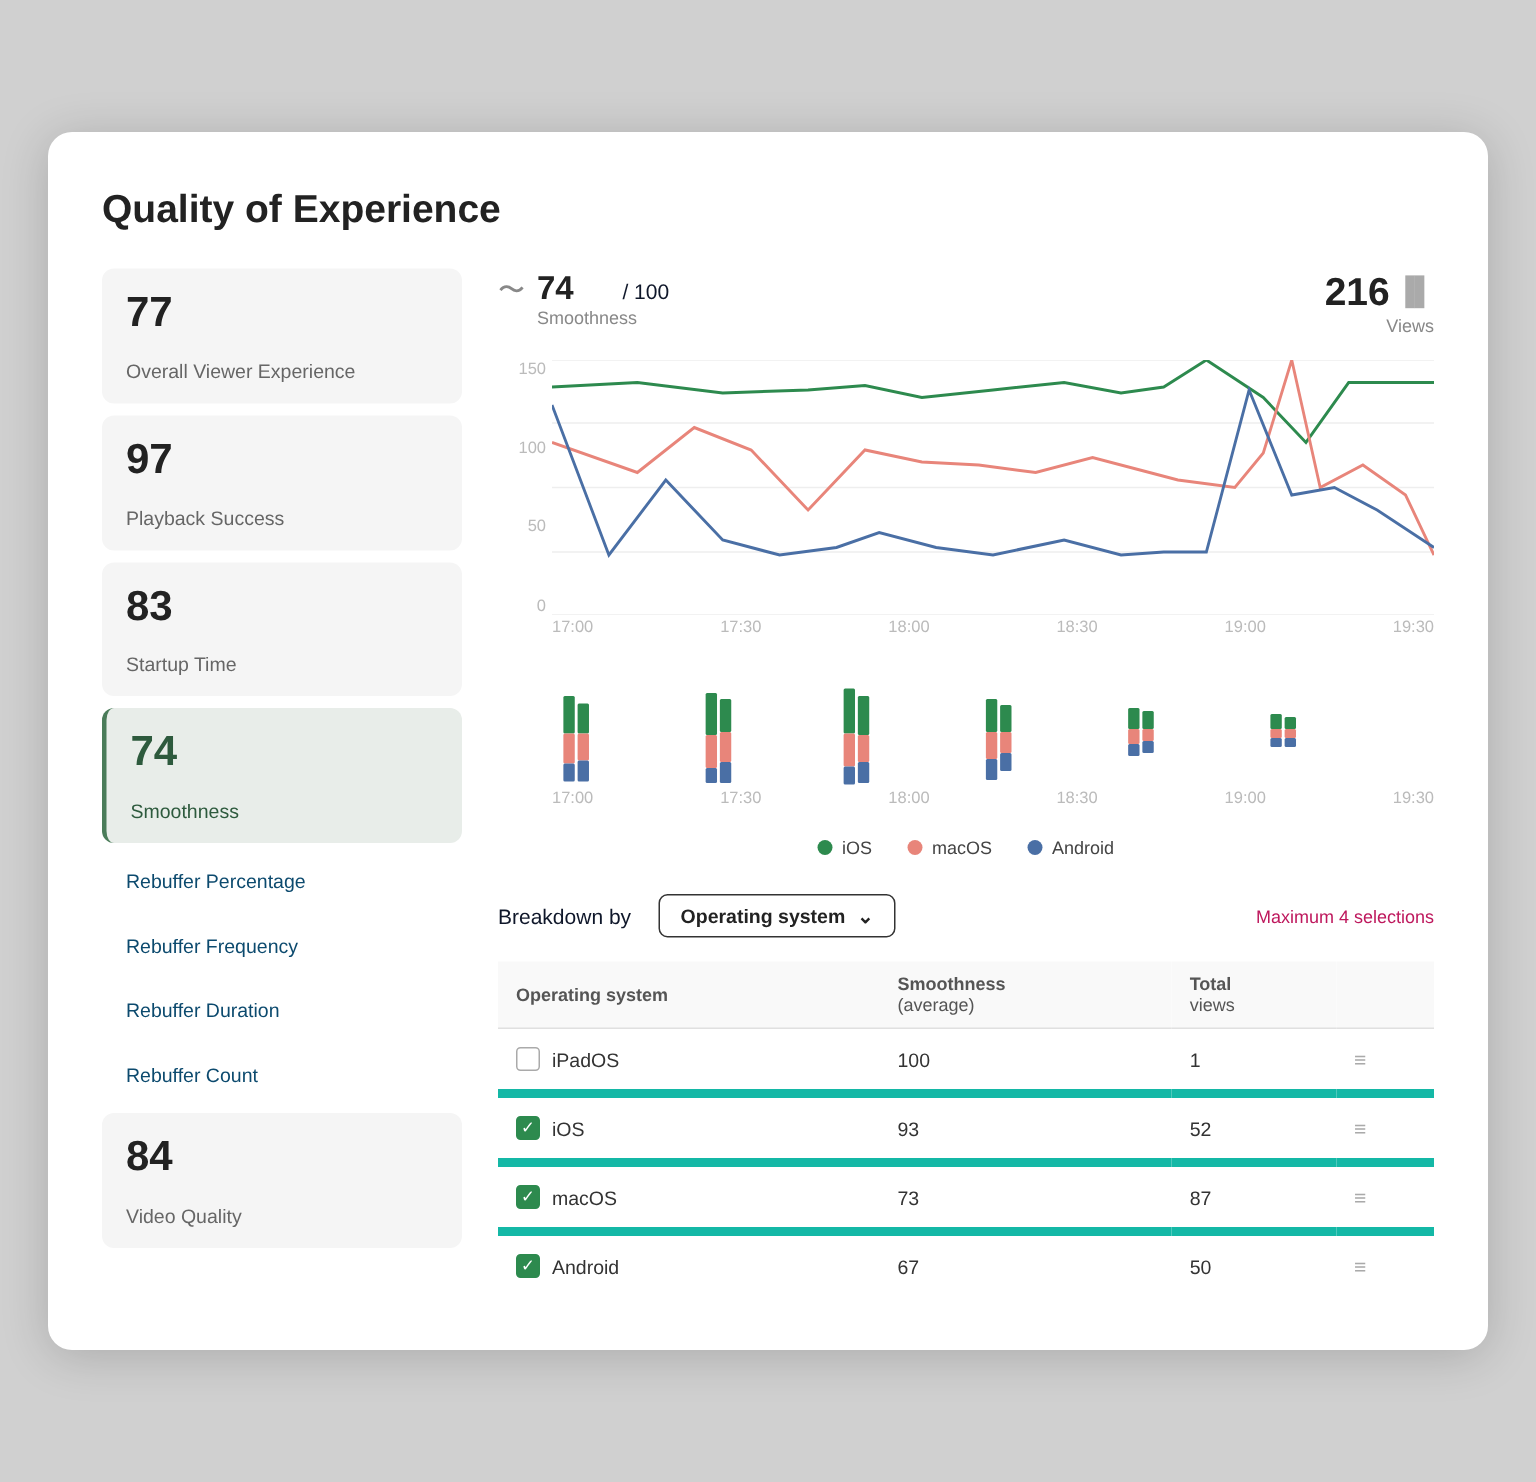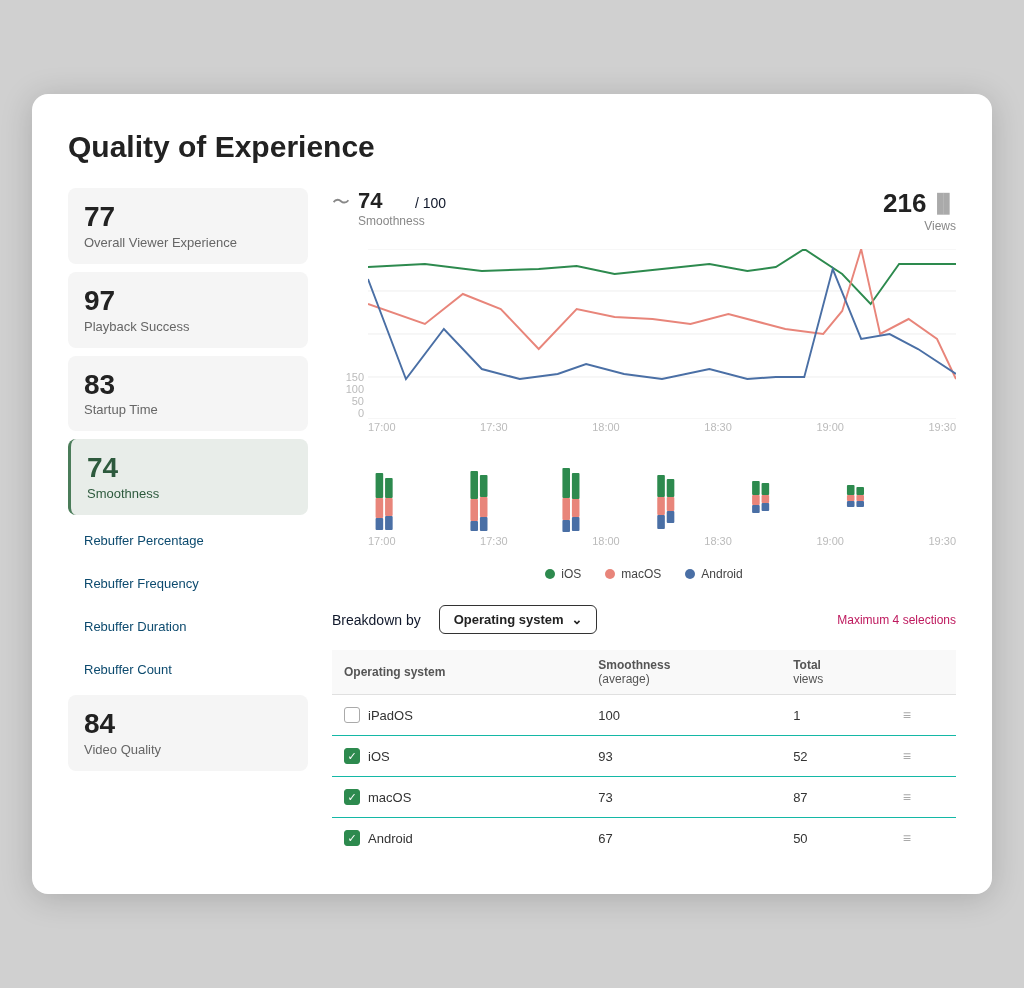--- a/index.html
+++ b/index.html
@@ -12,21 +12,21 @@
       font-family: -apple-system, BlinkMacSystemFont, 'Segoe UI', sans-serif;
     }
     .card {
       background: #fff;
       border-radius: 16px;
       width: 960px;
       padding: 36px 36px 36px 36px;
       box-shadow: 0 4px 32px rgba(0,0,0,0.18);
     }
     .page-title {
-      font-size: 30px;
+      font-size: 26px;
       font-weight: 700;
       color: #222;
       margin-bottom: 24px;
     }
     .main-layout {
       display: flex;
       gap: 24px;
     }
     
     .sidebar {
@@ -51,21 +51,21 @@
       font-weight: 700;
       color: #222;
       line-height: 1.1;
     }
     .sidebar-metric.active .metric-value {
       color: #2d5a3d;
     }
     .sidebar-metric .metric-label {
       font-size: 13px;
       color: #666;
-      margin-top: 2px;
+      margin-top: 16px;
     }
     .sidebar-metric.active .metric-label {
       color: #2d5a3d;
     }
     .sidebar-link {
       padding: 10px 16px;
       font-size: 13px;
       color: #0c4a6e;
       cursor: pointer;
       border-radius: 6px;
@@ -189,21 +189,21 @@
       text-align: left;
       font-weight: 600;
       color: #555;
       font-size: 12px;
       padding: 8px 12px 8px 12px;
       border-bottom: 1px solid #e0e0e0;
       background: #f9f9f9;
     }
     .breakdown-table td {
       padding: 12px 12px;
-      border-bottom: 1px solid #14b8a6;
+      border-bottom: 6px solid #14b8a6;
       color: #333;
       font-size: 13px;
       vertical-align: middle;
     }
     .breakdown-table tr:last-child td { border-bottom: none; }
     .os-cell {
       display: flex;
       align-items: center;
       gap: 8px;
     }
@@ -292,21 +292,21 @@
           <div class="views-count">
             <span>216</span>
             <span class="bar-chart-icon">▐▌</span>
           </div>
           <div class="views-label">Views</div>
         </div>
       </div>
 
       <div style="position:relative;">
         <div style="display:flex; gap:4px;">
-          <div style="width:32px; display:flex; flex-direction:column; justify-content:flex-end; font-size:11px; color:#bbb; height:190px; padding: 0 0 20px 0; text-align:right;">
+          <div style="width:32px; display:flex; flex-direction:column; justify-content:space-between; font-size:11px; color:#bbb; height:190px; padding: 0 0 20px 0; text-align:right;">
             <span>150</span>
             <span>100</span>
             <span>50</span>
             <span>0</span>
           </div>
           <div style="flex:1; position:relative;">
             <svg viewBox="0 0 620 170" preserveAspectRatio="none" style="width:100%;height:170px;display:block;">
 
               <line x1="0" y1="0" x2="620" y2="0" stroke="#eee" stroke-width="1"></line>
               <line x1="0" y1="42" x2="620" y2="42" stroke="#eee" stroke-width="1"></line>

